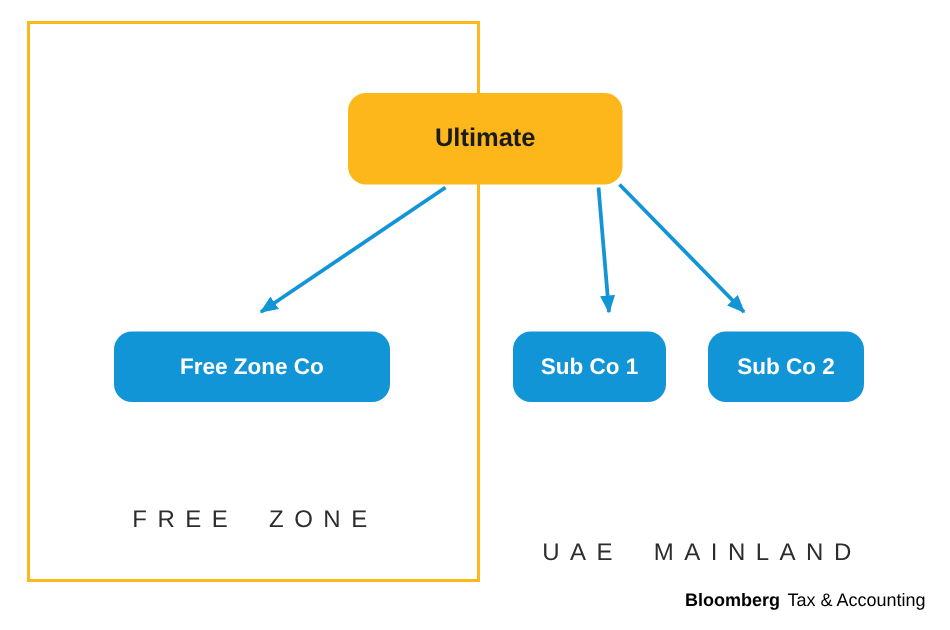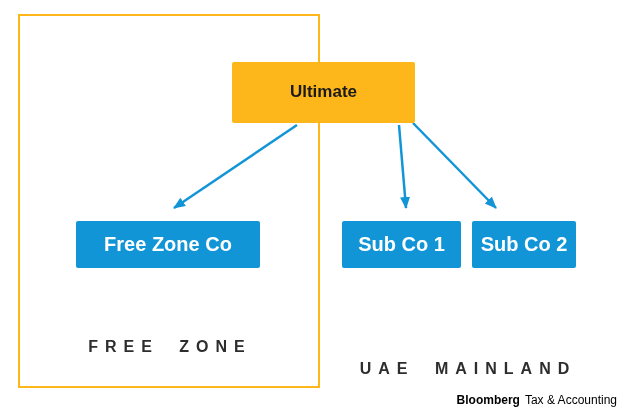--- a/index.html
+++ b/index.html
@@ -27,63 +27,63 @@
     box-sizing: border-box;
     background: transparent;
   }
   .node {
     position: absolute;
     display: flex;
     flex-direction: column;
     align-items: center;
     justify-content: center;
     text-align: center;
-    border-radius: 2px;
+    border-radius: 12px;
     font-weight: bold;
     box-sizing: border-box;
   }
   .node-parent {
     left: 232px;
     top: 62px;
     width: 183px;
     height: 61px;
     background: var(--yellow, #FDB71A);
     color: #1b1b1b;
     font-size: 17px;
     line-height: 1.3;
   }
   .node-blue {
     background: var(--blue, #1295D7);
     color: #ffffff;
-    font-size: 20px;
+    font-size: 15px;
     height: 47px;
     top: 221px;
   }
   .node-freezone { left: 76px;  width: 184px; }
-  .node-sub1     { left: 342px; width: 119px; }
+  .node-sub1     { left: 342px; width: 102px; }
   .node-sub2     { left: 472px; width: 104px; }
   .arrows {
     position: absolute;
     left: 0;
     top: 0;
     pointer-events: none;
   }
   .arrow {
     stroke: var(--blue, #1295D7);
     stroke-width: 2.5;
     fill: none;
   }
   .arrowhead {
     fill: var(--blue, #1295D7);
   }
   .zone-label {
     position: absolute;
     top: 338px;
     font-size: 16px;
-    font-weight: 700;
+    font-weight: 400;
     letter-spacing: 7px;
     word-spacing: 9px;
     color: var(--text-dark, #2d2d2d);
     text-align: center;
   }
   .zone-label-freezone { left: 18px;  width: 304px; }
   .zone-label-mainland { left: 342px; width: 252px; margin-top: 22px; }
   .branding {
     position: absolute;
     right: 16px;

